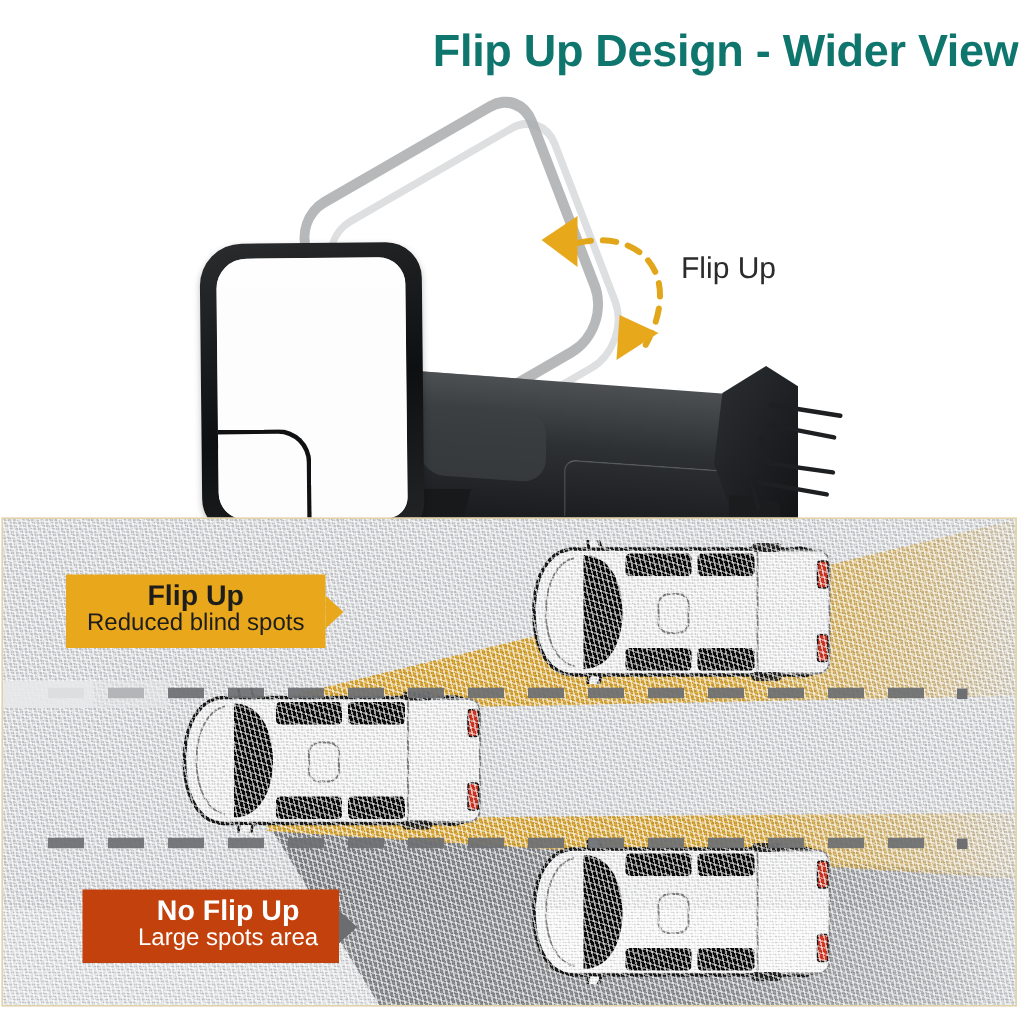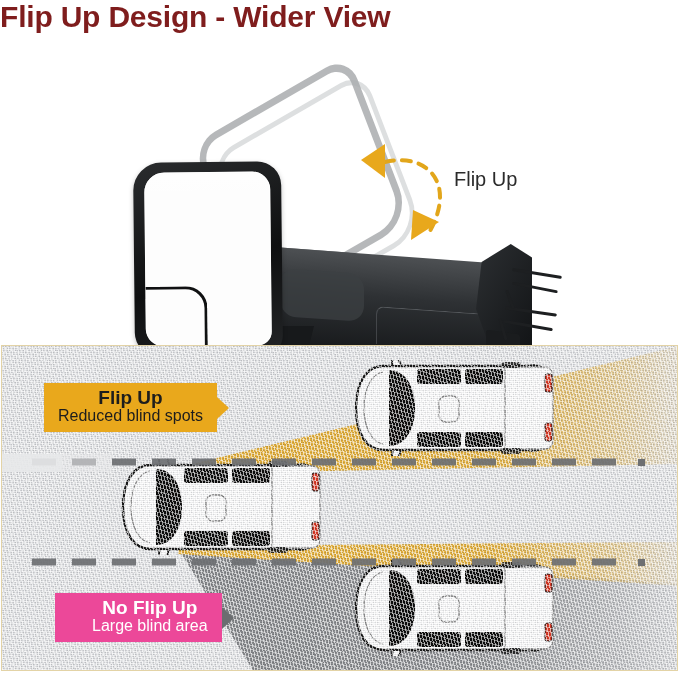--- a/index.html
+++ b/index.html
@@ -6,26 +6,26 @@
   html, body {
     width: 679px; height: 674px;
     background: #ffffff;
     font-family: "Liberation Sans", sans-serif;
     overflow: hidden;
   }
   #page { position: relative; width: 679px; height: 674px; background: #fff; }
 
   
   .title {
-    position: absolute; left: 0; top: 0; width: 679px;
-    text-align: left;
+    position: absolute; left: 0; top: 18px; width: 679px;
+    text-align: right;
     font-family: "Liberation Sans", sans-serif;
     font-size: 30px; font-weight: bold;
     letter-spacing: -0.2px;
-    color: #7f1d1d;
+    color: #0f766e;
     white-space: nowrap;
   }
 
   
   .hero { position: absolute; left: 0; top: 58px; width: 679px; height: 270px; }
 
   
   .ghost-head {
     position: absolute; left: 252px; top: 72px;
     width: 180px; height: 176px;
@@ -189,21 +189,21 @@
   
   .banner {
     position: absolute; z-index: 9;
     padding: 5px 14px 7px 14px;
     text-align: center;
     line-height: 1.06;
   }
   .banner .b1 { font-size: 19px; font-weight: bold; display: block; }
   .banner .b2 { font-size: 16px; display: block; text-align: center; }
   .banner-yellow { left: 44px; top: 383px; background: #e9a81c; color: #1d1d1d; }
-  .banner-gray   { left: 55px; top: 593px; background: #ec4899; color: #ffffff; padding-left: 37px; }
+  .banner-gray   { left: 55px; top: 593px; background: #c2410c; color: #ffffff; padding-left: 37px; }
   .banner::after {
     content: ""; position: absolute; right: -12px; top: 50%;
     margin-top: -11px;
     border-top: 11px solid transparent;
     border-bottom: 11px solid transparent;
     border-left: 12px solid currentColor;
   }
   .banner-yellow::after { border-left-color: #e9a81c; }
   .banner-gray::after   { border-left-color: #6b6d70; }
 </style>
@@ -349,16 +349,16 @@
     </svg>
   </div>
 
   <div class="banner banner-yellow">
     <span class="b1">Flip Up</span>
     <span class="b2">Reduced blind spots</span>
   </div>
 
   <div class="banner banner-gray">
     <span class="b1">No Flip Up</span>
-    <span class="b2">Large blind area</span>
+    <span class="b2">Large spots area</span>
   </div>
 
 </div>
 
 </body></html>

